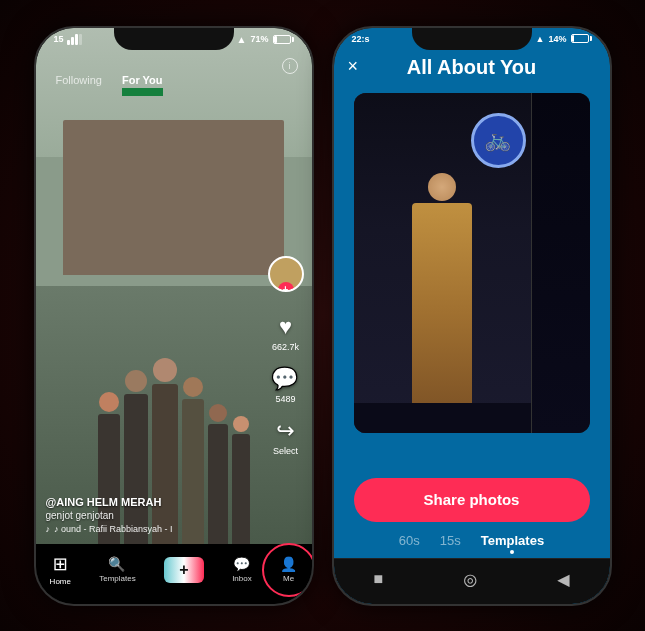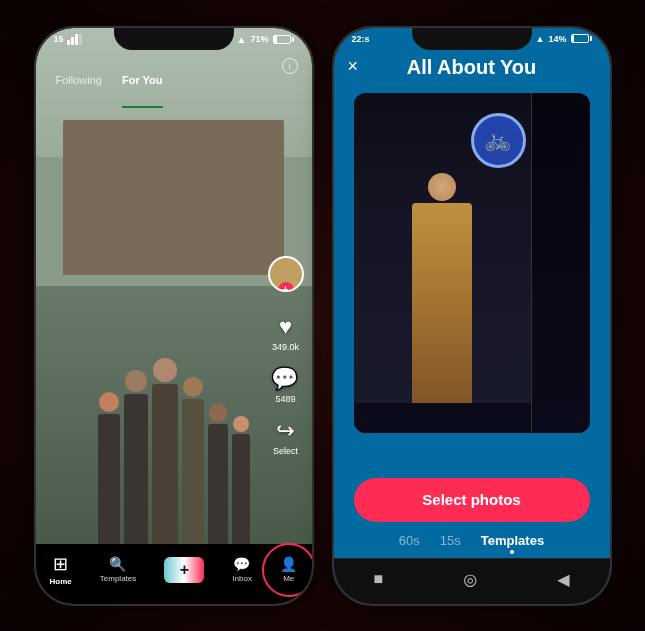--- a/index.html
+++ b/index.html
@@ -95,22 +95,22 @@
     }
 
     .phone1 .nav-tab {
       font-size: 11px;
       color: rgba(255,255,255,0.7);
       font-weight: 500;
     }
     .phone1 .nav-tab.active {
       color: white;
       font-weight: 700;
-      border-bottom: 2px solid #15803d;
-      padding-bottom: 20px;
+      border-bottom: 8px solid #15803d;
+      padding-bottom: 2px;
     }
 
     .phone1 .info-icon {
       position: absolute;
       top: 30px; right: 14px;
       z-index: 5;
       width: 16px; height: 16px;
       border: 1.5px solid rgba(255,255,255,0.7);
       border-radius: 50%;
       display: flex; align-items: center; justify-content: center;
@@ -248,21 +248,21 @@
     }
 
     .phone1 .bottom-nav-item {
       display: flex; flex-direction: column; align-items: center;
       gap: 2px;
       position: relative;
     }
 
     .phone1 .bottom-nav-item .nav-icon { font-size: 18px; color: white; }
     .phone1 .bottom-nav-item .nav-label { font-size: 8px; color: rgba(255,255,255,0.8); }
-    .phone1 .bottom-nav-item.active .nav-label { color: white; font-weight: 700; }
+    .phone1 .bottom-nav-item.active .nav-label { color: white; font-weight: 400; }
 
     .phone1 .add-btn {
       width: 40px; height: 26px;
       background: linear-gradient(90deg, #69c9d0, white, #fe2c55);
       border-radius: 6px;
       display: flex; align-items: center; justify-content: center;
       font-size: 16px; color: #111; font-weight: 700;
     }
 
     
@@ -515,32 +515,40 @@
       </div>
 
       <div class="side-actions">
         <div class="action-item" style="margin-bottom:8px;">
           <div class="avatar-circle">
             <div class="plus-badge">+</div>
           </div>
         </div>
         <div class="action-item">
           <span class="action-icon">♥</span>
-          <span class="action-count">349.0k</span>
+          <span class="action-count">662.7k</span>
         </div>
         <div class="action-item">
           <span class="action-icon">💬</span>
           <span class="action-count">5489</span>
         </div>
         <div class="action-item">
           <span class="action-icon">↪</span>
           <span class="action-count">Select</span>
         </div>
       </div>
 
+      <div class="video-info">
+        <div class="username">@AING HELM MERAH</div>
+        <div class="caption">genjot genjotan</div>
+        <div class="sound">
+          <span>♪</span>
+          <span>♪ ound - Rafii Rabbiansyah - I</span>
+        </div>
+      </div>
 
       <div class="bottom-nav">
         <div class="bottom-nav-item active">
           <span class="nav-icon">⊞</span>
           <span class="nav-label">Home</span>
         </div>
         <div class="bottom-nav-item">
           <span class="nav-icon" style="font-size:14px;">🔍</span>
           <span class="nav-label">Templates</span>
         </div>
@@ -630,21 +638,21 @@
               width:100%; height:100%;
               background: linear-gradient(180deg, #050510 0%, #0a0a1a 100%);
             "></div>
           </div>
         </div>
       </div>
 
       <div class="photo-counter">1/32</div>
 
       <div class="select-btn">
-        <span>Select photos</span>
+        <span>Share photos</span>
       </div>
 
       <div class="time-tabs">
         <div class="time-tab">
           <span>60s</span>
         </div>
         <div class="time-tab">
           <span>15s</span>
         </div>
         <div class="time-tab active">

